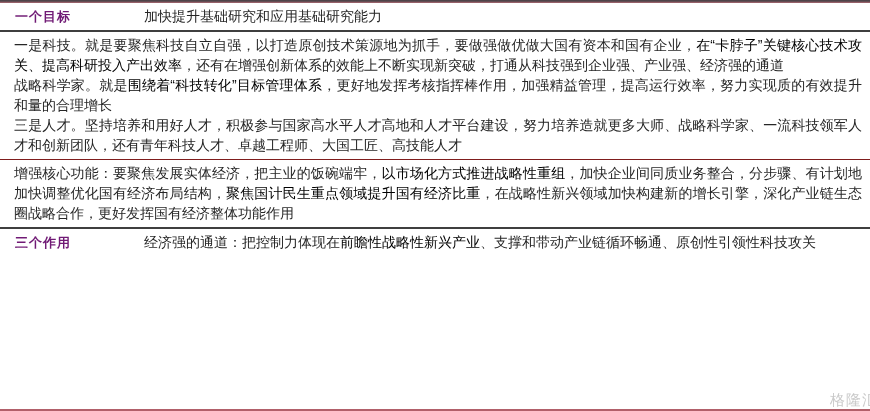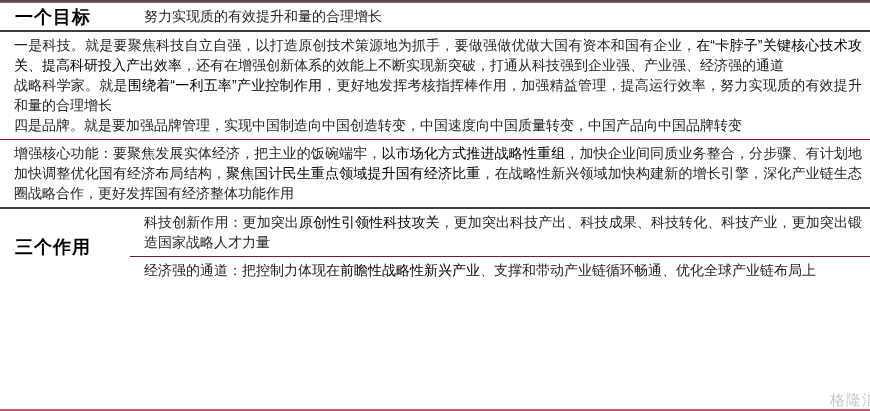--- a/index.html
+++ b/index.html
@@ -18,21 +18,21 @@
     position:absolute;left:0;right:0;bottom:0;
     height:2px;background:#b2606a;
   }
   .tbl{display:flex;flex-direction:column;}
   .row{display:flex;align-items:stretch;}
   .row.major-divider{border-bottom:2px solid #3f3f3f;}
   .label-cell{
     flex:0 0 130px;width:130px;
     display:flex;align-items:center;
     padding-left:15px;box-sizing:border-box;
-    font-size:18px;font-weight:bold;color:#000000;
+    font-size:13px;font-weight:bold;color:#701a75;
     letter-spacing:1px;
   }
   .content-col{flex:1;display:flex;flex-direction:column;min-width:0;}
   .cell{
     padding:3px 8px 4px 14px;
     font-size:14px;line-height:20px;color:#262626;
     text-align:justify;
   }
   .cell + .cell{border-top:1px solid #7f1d1d;}
   .para{margin:0;}
@@ -49,46 +49,43 @@
 
 <div class="page">
   <div class="topbar"></div>
 
   <div class="tbl">
 
     <div class="row major-divider">
       <div class="label-cell">一个目标</div>
       <div class="content-col">
         <div class="cell">
-            <div class="para"><span class="">努力实现质的有效提升和量的合理增长</span></div>
+            <div class="para"><span class="">加快提升基础研究和应用基础研究能力</span></div>
           </div>
       </div>
     </div>
 
     <div class="row major-divider">
       <div class="content-col">
         <div class="cell">
             <div class="para"><span class="">一是科技。就是要聚焦科技自立自强，以打造原创技术策源地为抓手，要做强做优做大国有资本和国有企业，</span><span class="red">在“卡脖子”关键核心技术攻关、提高科研投入产出效率</span><span class="">，还有在增强创新体系的效能上不断实现新突破，打通从科技强到企业强、产业强、经济强的通道</span></div>
-            <div class="para"><span class="">战略科学家。就是</span><span class="red">围绕着“一利五率”产业控制作用</span><span class="">，更好地发挥考核指挥棒作用，加强精益管理，提高运行效率，努力实现质的有效提升和量的合理增长</span></div>
-            <div class="para"><span class="">四是品牌。就是要加强品牌管理，实现中国制造向中国创造转变，中国速度向中国质量转变，中国产品向中国品牌转变</span></div>
+            <div class="para"><span class="">战略科学家。就是</span><span class="red">围绕着“科技转化”目标管理体系</span><span class="">，更好地发挥考核指挥棒作用，加强精益管理，提高运行效率，努力实现质的有效提升和量的合理增长</span></div>
+            <div class="para"><span class="">三是人才。坚持培养和用好人才，积极参与国家高水平人才高地和人才平台建设，努力培养造就更多大师、战略科学家、一流科技领军人才和创新团队，还有青年科技人才、卓越工程师、大国工匠、高技能人才</span></div>
           </div>
         <div class="cell">
             <div class="para"><span class="">增强核心功能：要聚焦发展实体经济，把主业的饭碗端牢，</span><span class="red">以市场化方式推进战略性重组</span><span class="">，加快企业间同质业务整合，分步骤、有计划地加快调整优化国有经济布局结构，</span><span class="red">聚焦国计民生重点领域提升国有经济比重</span><span class="">，在战略性新兴领域加快构建新的增长引擎，深化产业链生态圈战略合作，更好发挥国有经济整体功能作用</span></div>
           </div>
       </div>
     </div>
 
     <div class="row">
       <div class="label-cell">三个作用</div>
       <div class="content-col">
         <div class="cell">
-            <div class="para"><span class="">科技创新作用：更加突出</span><span class="red">原创性引领性科技攻关</span><span class="">，更加突出科技产出、科技成果、科技转化、科技产业，更加突出锻造国家战略人才力量</span></div>
-          </div>
-        <div class="cell">
-            <div class="para"><span class="">经济强的通道：把控制力体现在</span><span class="red">前瞻性战略性新兴产业</span><span class="">、支撑和带动产业链循环畅通、优化全球产业链布局上</span></div>
+            <div class="para"><span class="">经济强的通道：把控制力体现在</span><span class="red">前瞻性战略性新兴产业</span><span class="">、支撑和带动产业链循环畅通、原创性引领性科技攻关</span></div>
           </div>
       </div>
     </div>
 
   </div>
 
   <div class="watermark">格隆汇</div>
   <div class="bottombar"></div>
 </div>
 

